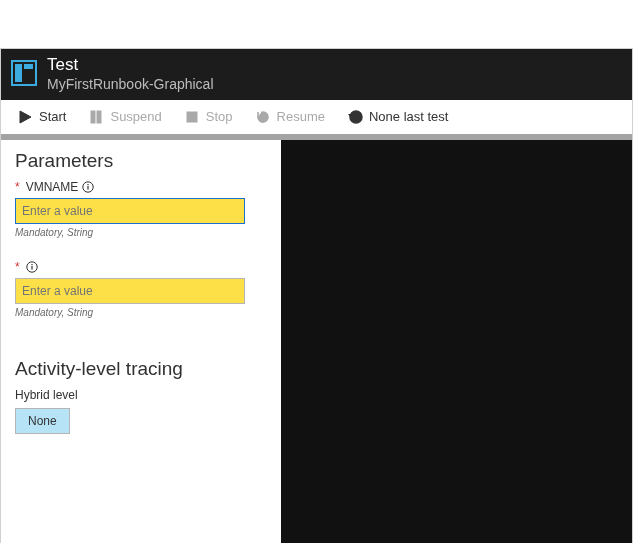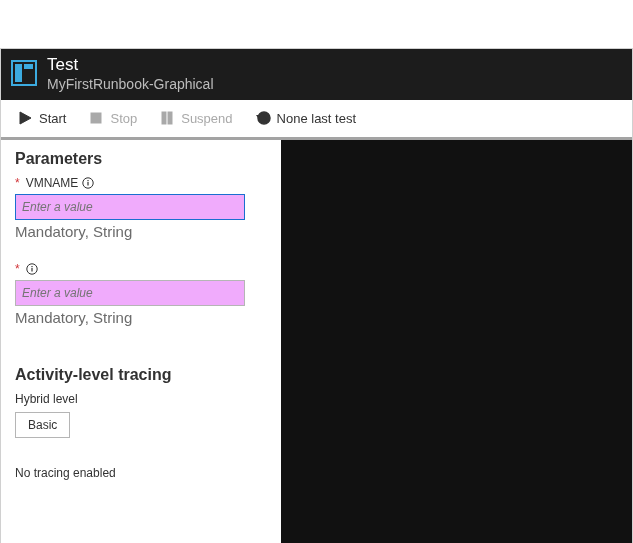--- a/index.html
+++ b/index.html
@@ -8,44 +8,44 @@
 
   
   .header { background: #1c1c1c; color: #fff; display: flex; align-items: center; padding: 6px 10px 8px 10px; gap: 10px; }
   .header-icon { width: 26px; height: 26px; display: flex; align-items: center; justify-content: center; }
   .header-icon svg { width: 26px; height: 26px; }
   .header-titles { display: flex; flex-direction: column; line-height: 1.15; }
   .header-title { font-size: 17px; font-weight: 400; color: #fff; }
   .header-subtitle { font-size: 14px; color: #bdbdbd; margin-top: 1px; }
 
   
-  .toolbar { background: #fff; border-bottom: 3px solid #a3a3a3; display: flex; align-items: center; padding: 0 6px; height: 40px; gap: 2px; }
+  .toolbar { background: #fff; border-bottom: 6px solid #a3a3a3; display: flex; align-items: center; padding: 0 6px; height: 40px; gap: 2px; }
   .tool-btn { display: flex; align-items: center; gap: 6px; height: 40px; padding: 0 10px; background: transparent; border: none; font-size: 13px; cursor: pointer; }
   .tool-btn .ico { width: 16px; height: 16px; display: flex; align-items: center; justify-content: center; }
   .tool-btn .ico svg { width: 16px; height: 16px; }
   .tool-btn.enabled { color: #333; }
   .tool-btn.enabled .ico svg { fill: #333; stroke: #333; }
   .tool-btn.disabled { color: #a9a9a9; cursor: default; }
   .tool-btn.disabled .ico svg { fill: #a9a9a9; stroke: #a9a9a9; }
 
   
   .body { flex: 1; display: flex; min-height: 0; }
   .panel-left { width: 280px; background: #fff; padding: 10px 14px 14px 14px; overflow-y: auto; font-size: 13px; color: #333; }
   .panel-right { flex: 1; background: #111; }
 
   
-  .section-title { font-size: 16px; font-weight: 700; color: #323232; margin-bottom: 8px; }
+  .section-title { font-size: 19px; font-weight: 400; color: #323232; margin-bottom: 8px; }
   .field { margin-bottom: 18px; }
   .field-label { display: flex; align-items: center; gap: 4px; font-size: 12px; color: #323232; margin-bottom: 4px; }
   .req { color: #d13438; font-size: 12px; margin-right: 2px; }
   .info-icon { width: 12px; height: 12px; display: inline-flex; align-items: center; justify-content: center; }
   .info-icon svg { width: 12px; height: 12px; fill: #323232; }
-  .text-input { width: 230px; height: 26px; border: 1px solid #b5b5b5; padding: 2px 6px; font-size: 12px; font-style: italic; color: #6b6b6b; background: #f0abfc; }
+  .text-input { width: 230px; height: 26px; border: 1px solid #b5b5b5; padding: 2px 6px; font-size: 12px; color: #6b6b6b; background: #fde047; }
   .text-input.focused { border: 1px solid #1a6fcf; outline: none; }
-  .hint { font-size: 15px; color: #6b6b6b; margin-top: 3px; }
+  .hint { font-size: 10px; font-style: italic; color: #6b6b6b; margin-top: 3px; }
 
   .section { margin-top: 26px; }
   .sub-label { font-size: 12px; color: #323232; display: flex; align-items: center; gap: 4px; margin-bottom: 6px; }
 
   .seg-group { display: flex; }
   .seg-btn { border: 1px solid #b5b5b5; background: #fff; font-size: 12px; color: #333; padding: 4px 12px; height: 26px; cursor: pointer; }
   .seg-btn + .seg-btn { border-left: none; }
   .seg-btn.selected { background: #b7e3f7; }
 
   .tracing-msg { font-size: 12px; color: #323232; margin-top: 28px; }
@@ -74,33 +74,42 @@
       <span class="ico">
           <svg viewBox="0 0 16 16">
             <polygon points="3,2 14,8 3,14"></polygon>
           </svg>
         </span>
       <span>Start</span>
     </button>
     <button class="tool-btn disabled">
       <span class="ico">
           <svg viewBox="0 0 16 16">
+            <rect x="3" y="2" width="4" height="12"></rect>
+            <rect x="9" y="2" width="4" height="12"></rect>
+          </svg>
+        </span>
+      <span>Suspend</span>
+    </button>
+    <button class="tool-btn disabled">
+      <span class="ico">
+          <svg viewBox="0 0 16 16">
             <rect x="3" y="3" width="10" height="10"></rect>
           </svg>
         </span>
       <span>Stop</span>
     </button>
     <button class="tool-btn disabled">
       <span class="ico">
-          <svg viewBox="0 0 16 16">
-            <rect x="3" y="2" width="4" height="12"></rect>
-            <rect x="9" y="2" width="4" height="12"></rect>
+          <svg viewBox="0 0 16 16" fill="none" stroke-width="1.6">
+            <path d="M3 8 A5 5 0 1 0 6 3.5"></path>
+            <polyline points="3,3 3,8 8,8" fill="none"></polyline>
           </svg>
         </span>
-      <span>Suspend</span>
+      <span>Resume</span>
     </button>
     <button class="tool-btn enabled">
       <span class="ico">
           <svg viewBox="0 0 16 16" fill="none" stroke-width="1.5">
             <circle cx="9" cy="8" r="6"></circle>
             <polyline points="9,4 9,8 12,10"></polyline>
             <polyline points="1,5 3,8 5,5" fill="#333" stroke="none"></polyline>
           </svg>
         </span>
       <span>None last test</span>
@@ -141,23 +150,22 @@
         </div>
         <input type="text" class="text-input" placeholder="Enter a value" style="">
         <div class="hint">Mandatory, String</div>
       </div>
 
 
       <div class="section" style="margin-top:40px;">
         <div class="section-title">Activity-level tracing</div>
         <div class="sub-label">Hybrid level</div>
         <div class="seg-group">
-          <button class="seg-btn">Basic</button>
+          <button class="seg-btn selected">None</button>
         </div>
-        <div class="tracing-msg">No tracing enabled</div>
       </div>
 
     </div>
 
     <div class="panel-right"></div>
   </div>
 
 </div>
 
 </body></html>

